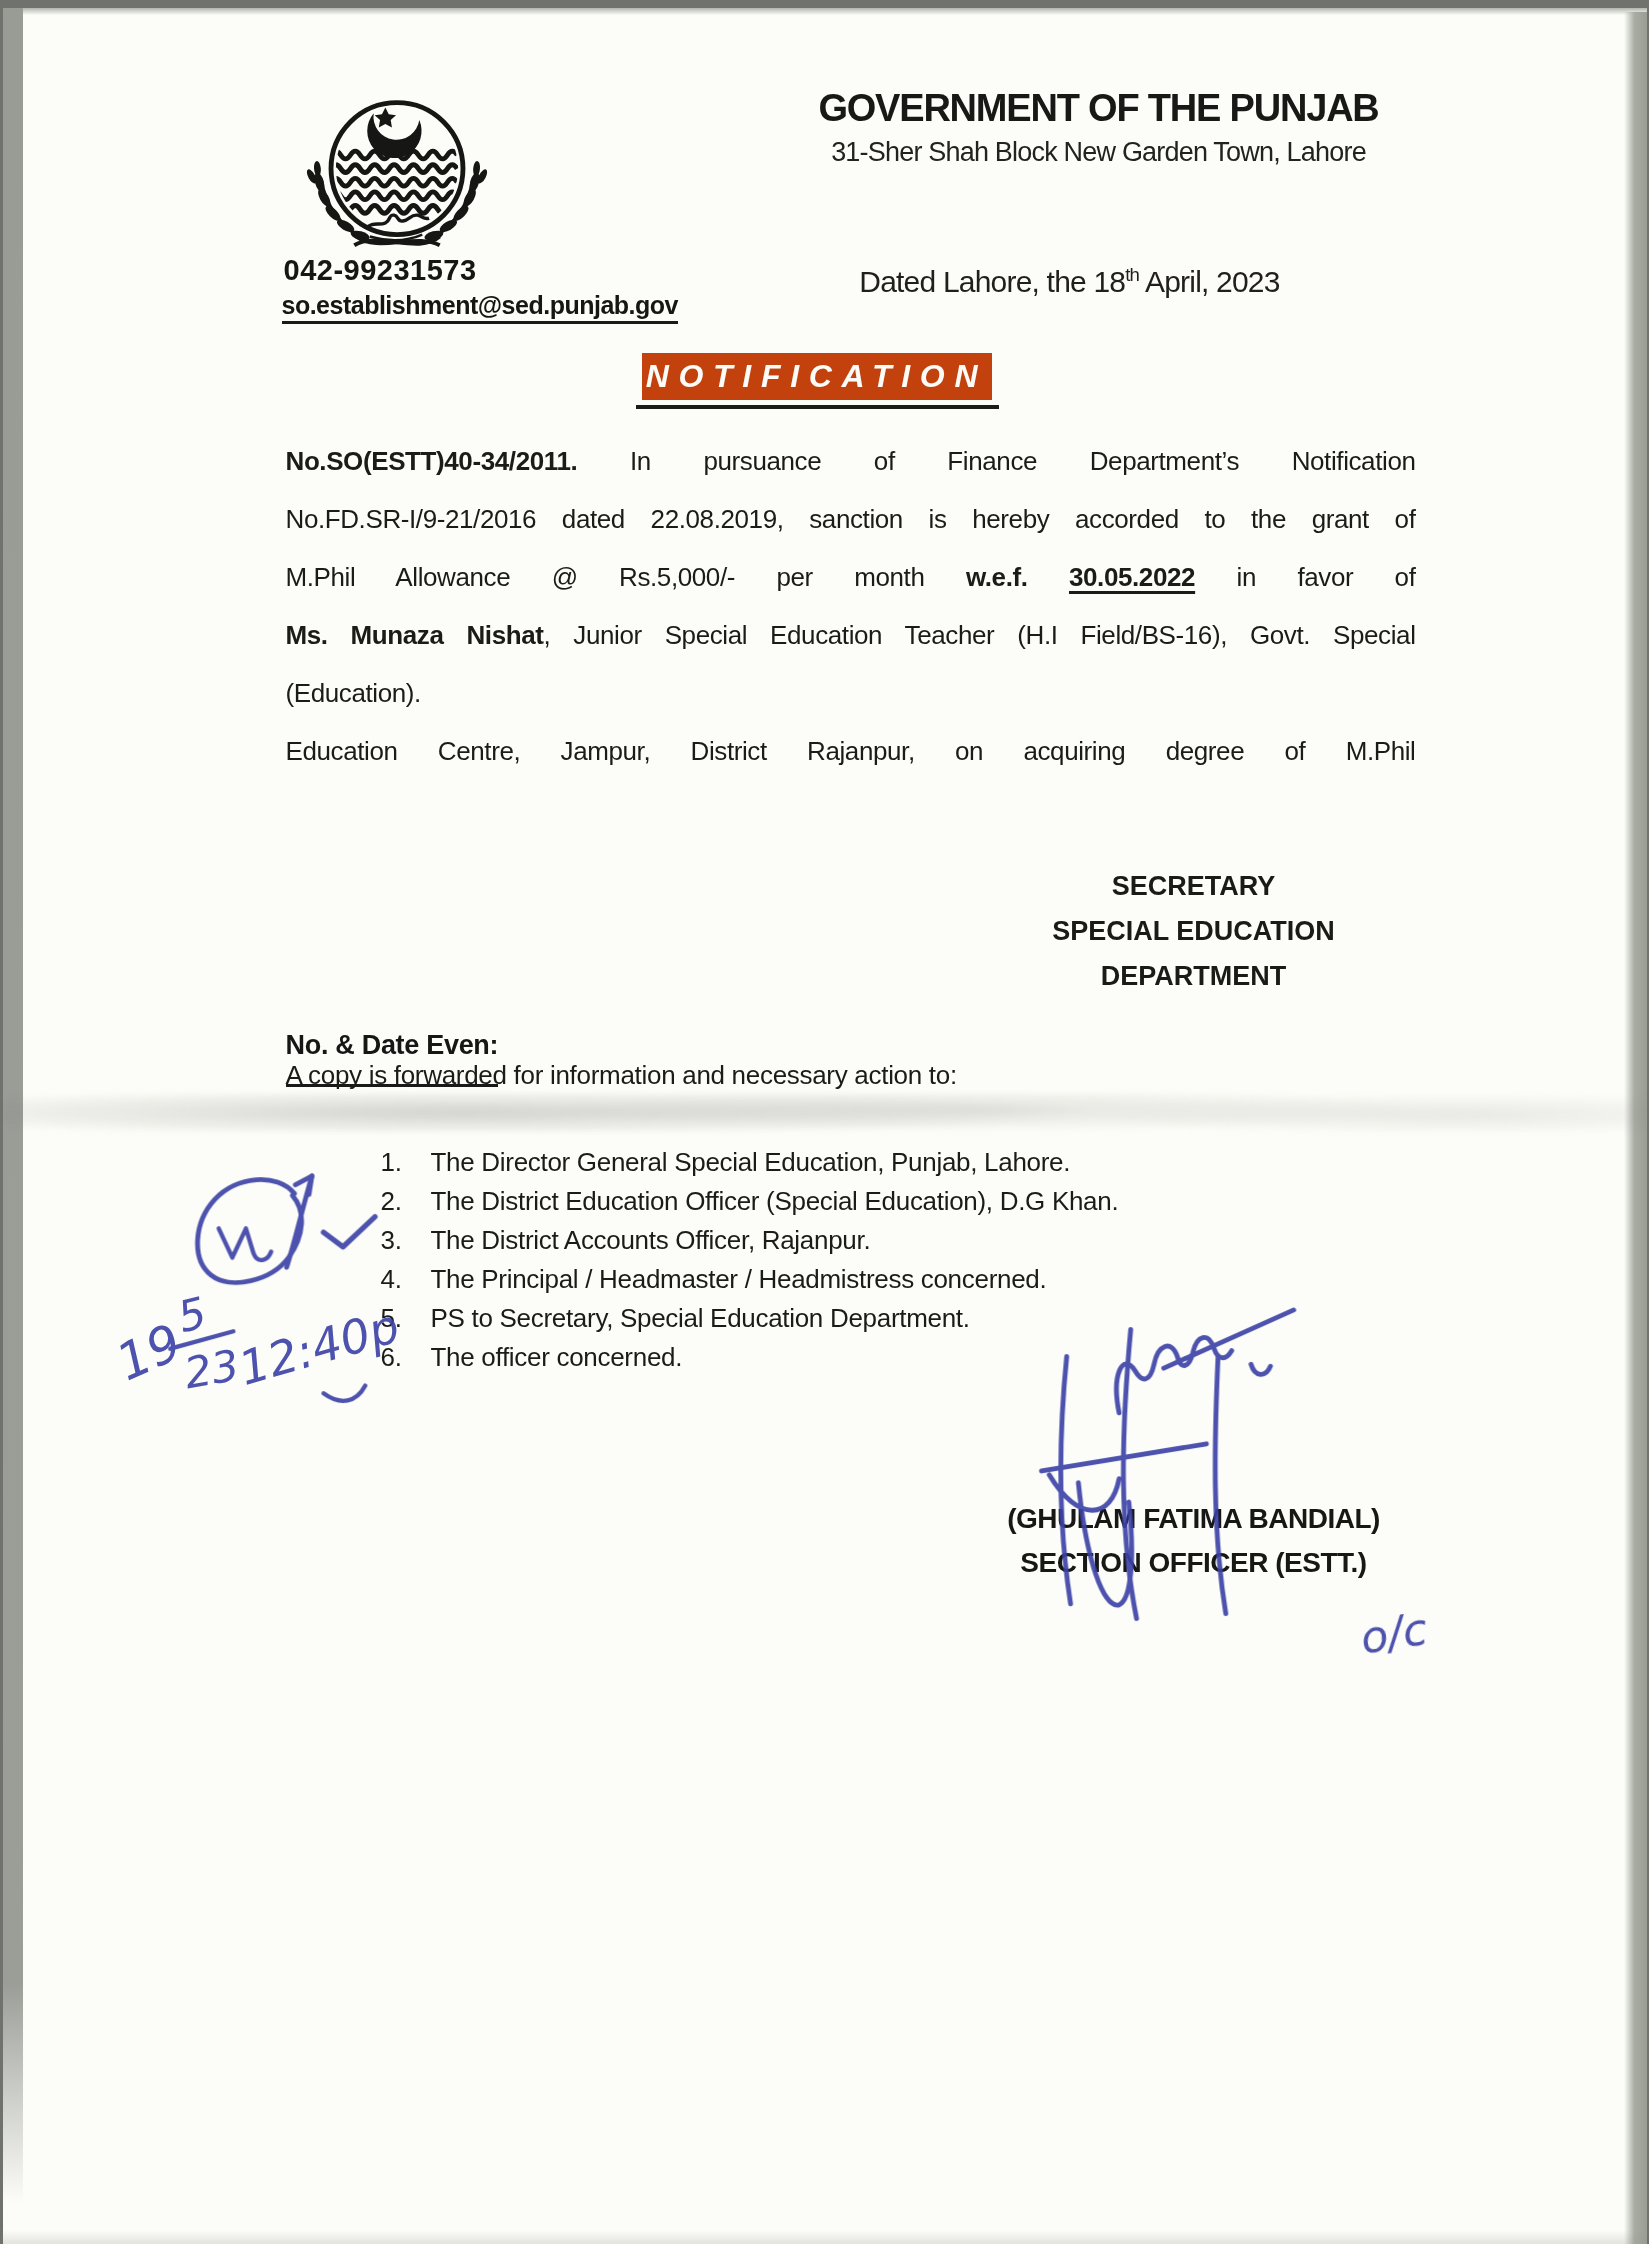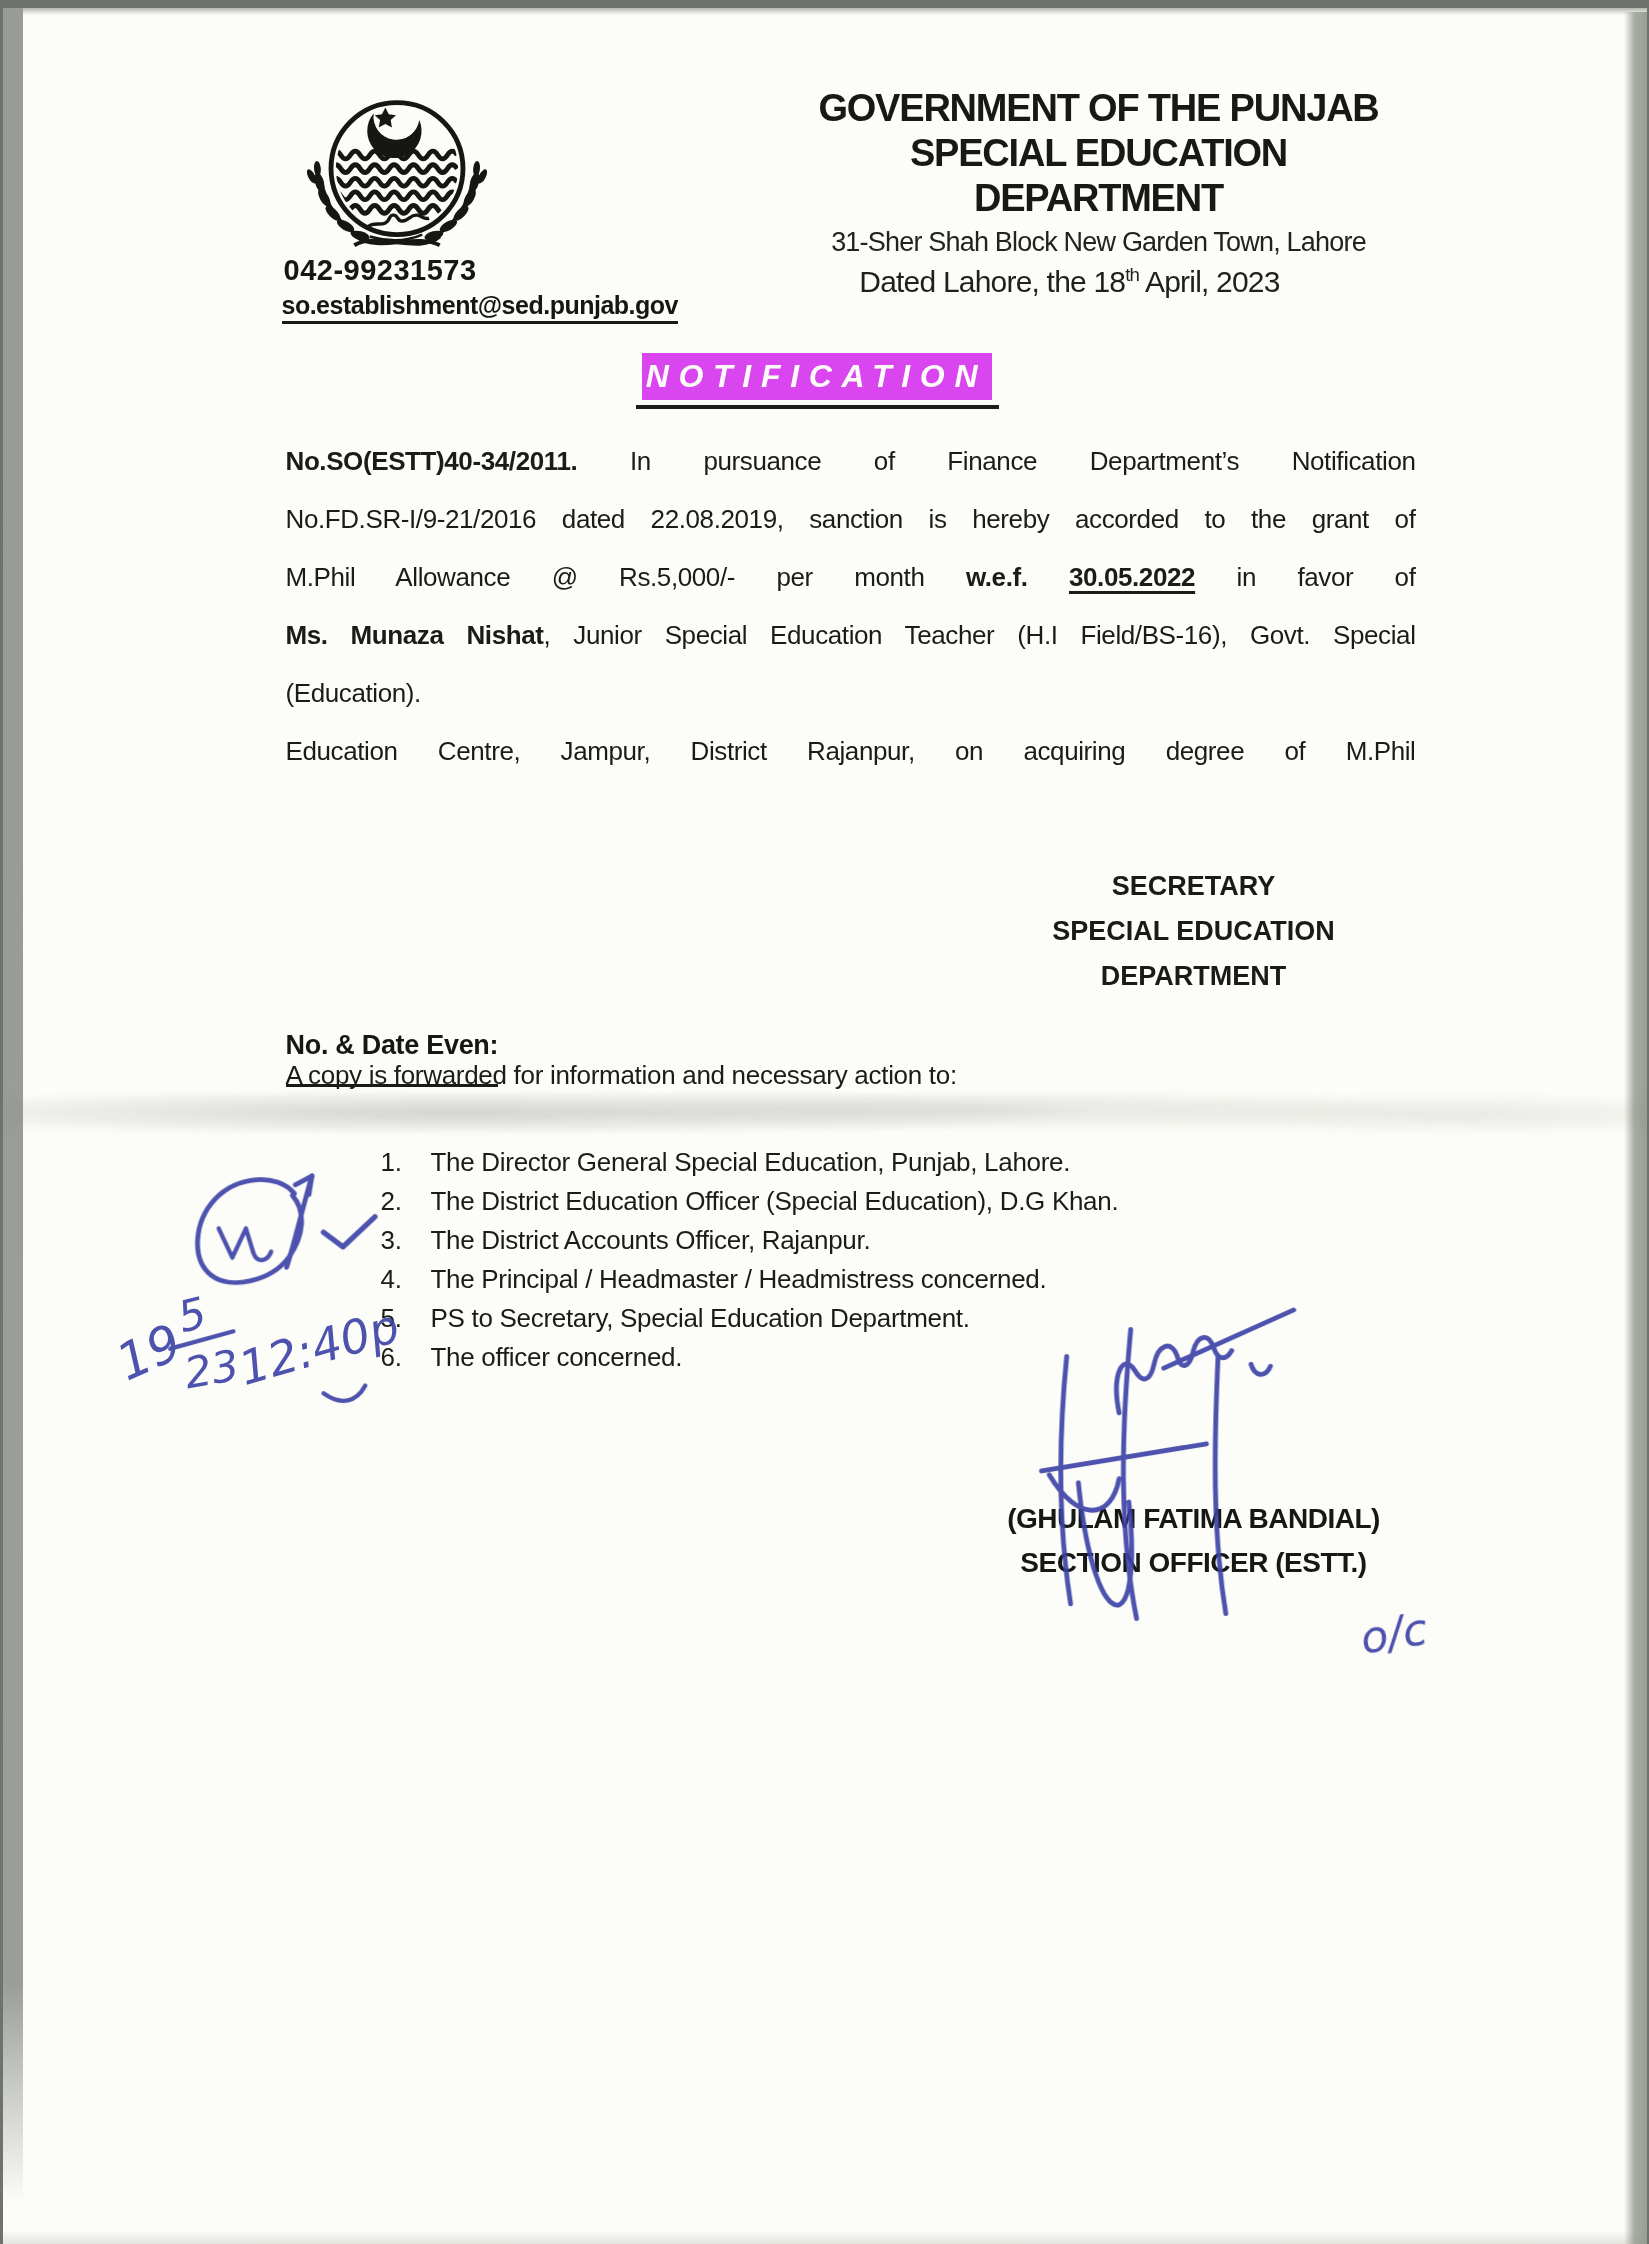--- a/index.html
+++ b/index.html
@@ -30,21 +30,21 @@
   .org-address{font-size:27px;line-height:33px;letter-spacing:-0.8px;margin-top:4.9px;color:#22221f;}
   .date-line{position:absolute;left:776px;top:256px;width:582px;text-align:center;
     font-size:30px;letter-spacing:-0.8px;color:#201f1d;}
   .date-line sup{font-size:0.62em;vertical-align:super;}
   .phone{position:absolute;left:281px;top:246px;font-size:29px;font-weight:bold;letter-spacing:0.5px;color:#161614;}
   .email{position:absolute;left:279px;top:283px;font-size:25px;font-weight:bold;letter-spacing:-0.5px;
     color:#161614;border-bottom:3.9px solid #1a1a18;padding-bottom:1px;}
 
   
   .heading-box{position:absolute;left:639px;top:345px;width:350px;height:47px;
-    background:#d946ef;color:#fbfbf8;display:flex;align-items:center;justify-content:center;
+    background:#c2410c;color:#fbfbf8;display:flex;align-items:center;justify-content:center;
     font-style:italic;font-weight:bold;font-size:32px;letter-spacing:9.7px;white-space:nowrap;}
   .heading-underline{position:absolute;left:633px;top:397px;width:363px;height:3.9px;background:#1c1c1a;}
 
   
   .para{position:absolute;left:283px;top:424px;width:1130px;}
   .pline{font-size:26px;letter-spacing:-0.4px;height:58px;line-height:58px;
     text-align:justify;text-align-last:justify;color:#1b1b18;}
   .pline.lastline{text-align-last:left;}
   .pline .b{font-weight:bold;}
   .pline .u{text-decoration:underline;text-decoration-thickness:2.9px;text-underline-offset:4.9px;}
@@ -119,21 +119,20 @@
         <ellipse cx="55" cy="139" rx="4.5" ry="10" transform="rotate(-60 55 139)"></ellipse>
         <ellipse cx="70" cy="149" rx="4.5" ry="10" transform="rotate(-75 70 149)"></ellipse>
       </g>
     </g>
     <path d="M66,150 C88,167 128,146 152,159" stroke="#161614" stroke-width="4" fill="none"></path>
     <path d="M64,159 C88,144 130,169 152,150" stroke="#161614" stroke-width="4" fill="none"></path>
   </svg>
 
   <div class="org-block">
     <div class="org-line">GOVERNMENT OF THE PUNJAB</div>
-    <div class="org-line">SPECIAL EDUCATION DEPARTMENT</div>
     <div class="org-address">31-Sher Shah Block New Garden Town, Lahore</div>
   </div>
   <div class="date-line"><span>Dated Lahore, the 18</span><sup>th</sup><span> April, 2023</span></div>
   <div class="phone">042-99231573</div>
   <div class="email">so.establishment@sed.punjab.gov</div>
 
   <div class="heading-box">NOTIFICATION</div>
   <div class="heading-underline"></div>
 
   <div class="para">

